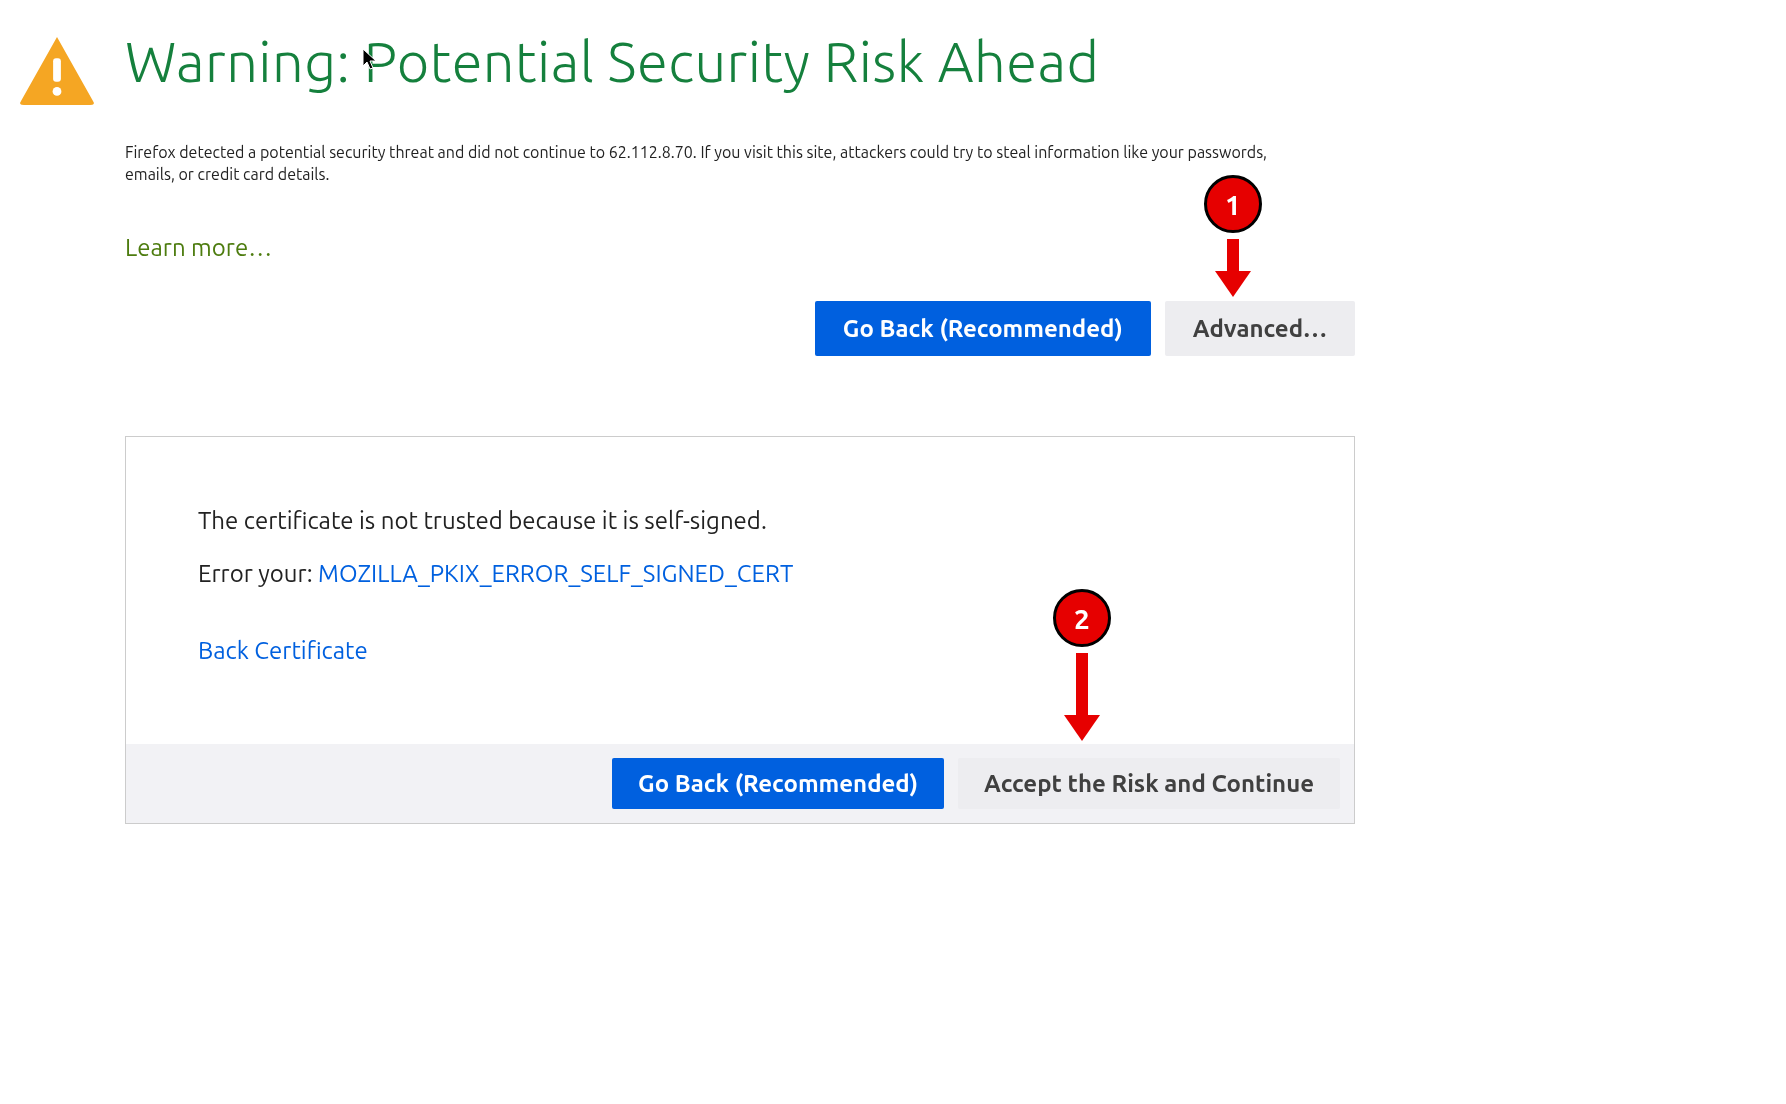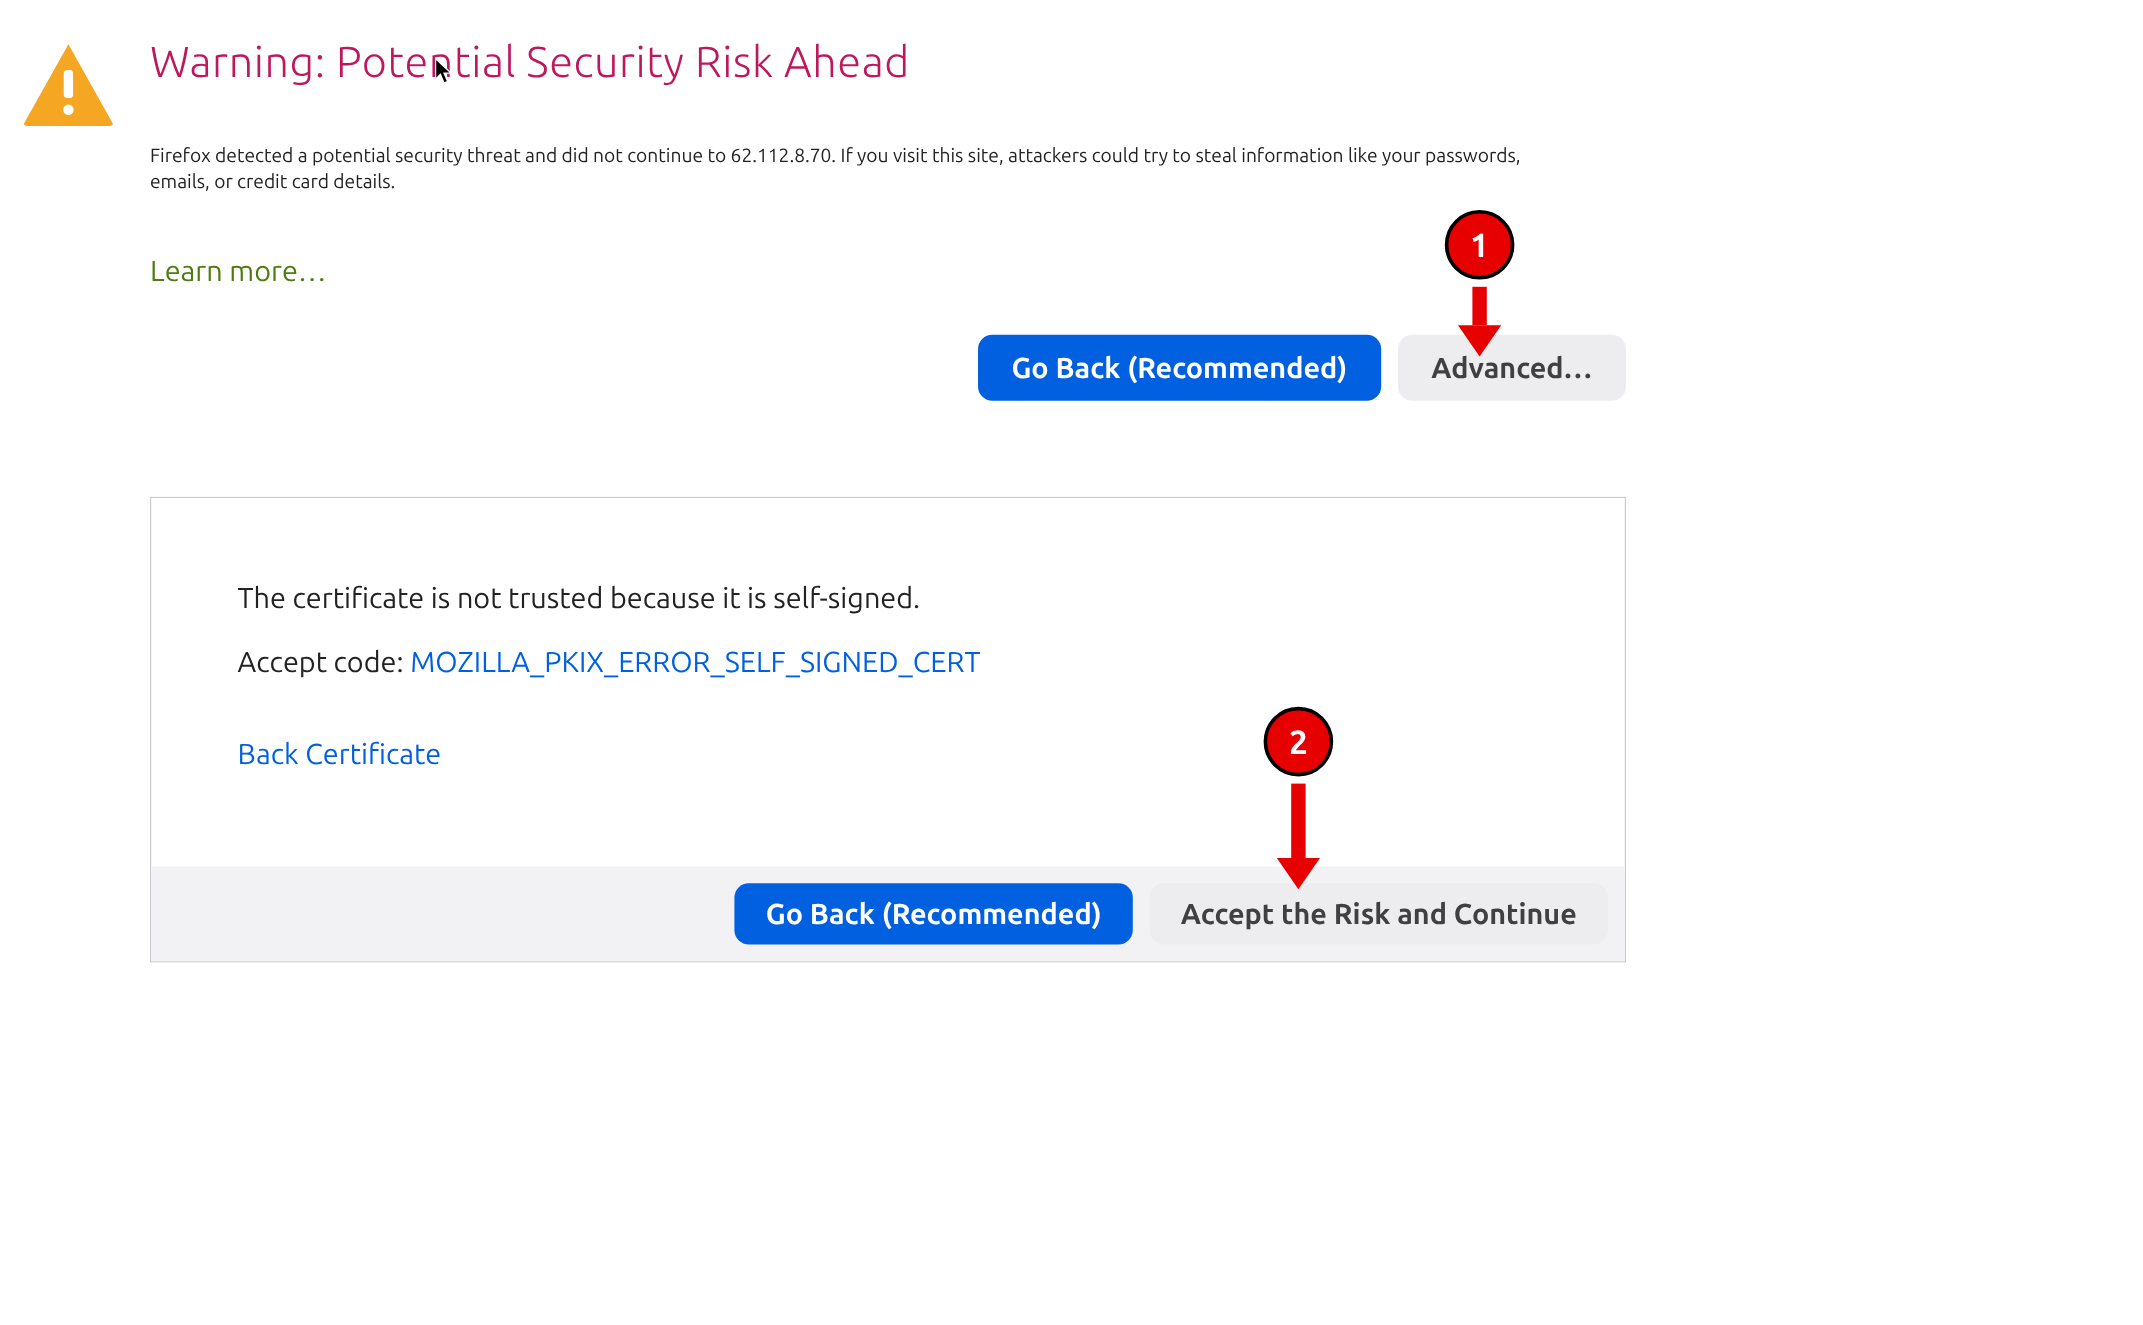--- a/index.html
+++ b/index.html
@@ -26,23 +26,23 @@
     }
     .warning-triangle {
       width: 78px;
       height: 70px;
     }
     .content-col {
       flex: 1;
       max-width: 1230px;
     }
     .title {
-      font-size: 36px;
+      font-size: 56px;
       font-weight: 300;
-      color: #be185d;
+      color: #15803d;
       margin-bottom: 48px;
       letter-spacing: 0.5px;
     }
     .description {
       font-size: 16px;
       color: #222222;
       line-height: 1.4;
       margin-bottom: 48px;
       max-width: 1170px;
     }
@@ -57,21 +57,21 @@
       display: flex;
       justify-content: flex-end;
       gap: 14px;
       margin-bottom: 80px;
     }
     .btn {
       font-size: 24px;
       font-weight: 600;
       padding: 14px 28px;
       border: none;
-      border-radius: 12px;
+      border-radius: 2px;
       cursor: pointer;
       font-family: inherit;
     }
     .btn-primary {
       background: #0060df;
       color: #ffffff;
     }
     .btn-secondary {
       background: #ededf0;
       color: #404040;
@@ -169,21 +169,21 @@
     <a class="learn-more">Learn more…</a>
     <div class="button-row">
       <button class="btn btn-primary">Go Back (Recommended)</button>
       <button class="btn btn-secondary">Advanced…</button>
     </div>
 
     <div class="advanced-panel">
       <div class="advanced-content">
         <p class="advanced-text">The certificate is not trusted because it is self-signed.</p>
         <p class="error-code-line">
-          <span>Accept code: </span><span class="error-code-link">MOZILLA_PKIX_ERROR_SELF_SIGNED_CERT</span>
+          <span>Error your: </span><span class="error-code-link">MOZILLA_PKIX_ERROR_SELF_SIGNED_CERT</span>
         </p>
         <a class="view-cert">Back Certificate</a>
       </div>
       <div class="advanced-button-row">
         <button class="btn btn-primary">Go Back (Recommended)</button>
         <button class="btn btn-secondary">Accept the Risk and Continue</button>
       </div>
     </div>
   </div>
 </div>

